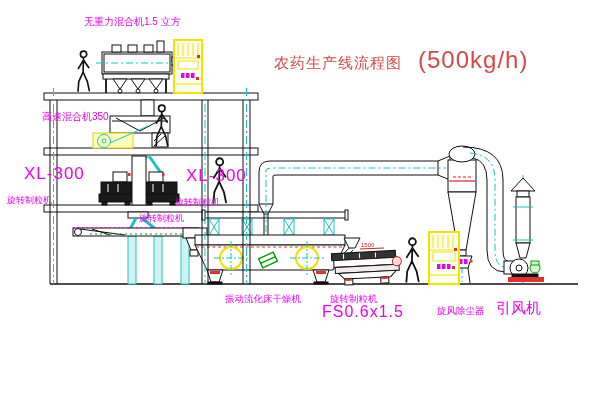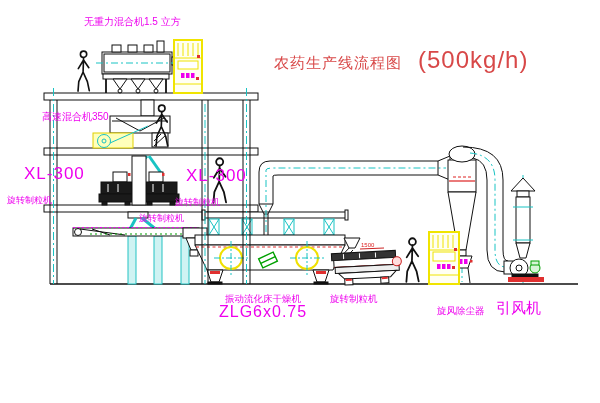--- a/index.html
+++ b/index.html
@@ -312,19 +312,19 @@
 </div>
 
 <div class="lbl" style="left:84px;top:11px;font-size:10px">无重力混合机1.5 立方</div>
 <div class="lbl" style="left:42px;top:106px;font-size:10px">高速混合机350</div>
 <div class="lbl model" style="left:24px;top:159px;font-size:17px">XL-300</div>
 <div class="lbl" style="left:7px;top:190px;font-size:9px">旋转制粒机</div>
 <div class="lbl model" style="left:186px;top:161px;font-size:17px">XL-300</div>
 <div class="lbl" style="left:175px;top:192px;font-size:9px">旋转制粒机</div>
 <div class="lbl" style="left:139px;top:208px;font-size:9px">旋转制粒机</div>
 <div class="lbl" style="left:225px;top:288px;font-size:9.5px">振动流化床干燥机</div>
-<div class="lbl model" style="left:219px;top:298px;font-size:16px">ZLG6x0.75</div>
 <div class="lbl" style="left:330px;top:288px;font-size:9.5px">旋转制粒机</div>
+<div class="lbl model" style="left:322px;top:298px;font-size:16px">FS0.6x1.5</div>
 <div class="dim" style="left:361px;top:242px;font-size:6px">1500</div>
 <div class="lbl" style="left:437px;top:300px;font-size:9.5px">旋风除尘器</div>
 <div class="lbl" style="left:496px;top:294px;font-size:15px">引风机</div>
 
 </div>
 
 </body></html>

